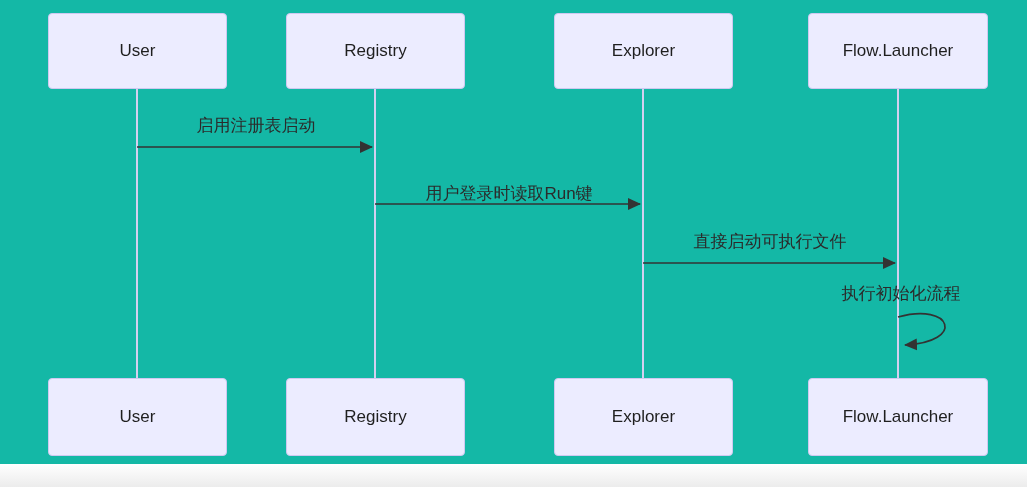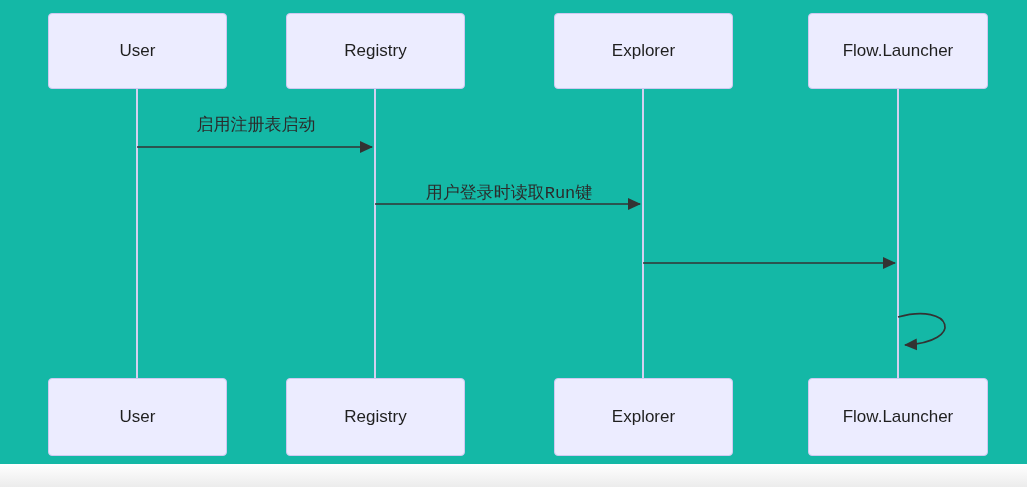--- a/index.html
+++ b/index.html
@@ -33,21 +33,20 @@
     height: 289px;
   }
   .msg-label {
     position: absolute;
     transform: translateX(-50%);
     font-size: 17px;
     color: #2b2b2b;
     white-space: nowrap;
     text-align: center;
     line-height: 20px;
-    font-family: Liberation Mono, monospace;
   }
   .arrow-layer {
     position: absolute;
     left: 0; top: 0;
     width: 1027px;
     height: 487px;
     pointer-events: none;
   }
   .footer-strip {
     position: absolute;
@@ -124,16 +123,18 @@
   </div>
   <div class="actor-box box-explorer-bottom">
     <span>Explorer</span>
   </div>
   <div class="actor-box box-flow-bottom">
     <span>Flow.Launcher</span>
   </div>
 
   <div class="msg-label msg-1">启用注册表启动</div>
   <div class="msg-label msg-2">用户登录时读取Run键</div>
+  <div class="msg-label msg-3">直接启动可执行文件</div>
+  <div class="msg-label msg-4">执行初始化流程</div>
 
   <div class="footer-strip"></div>
 
 </div>
 
 </body></html>

